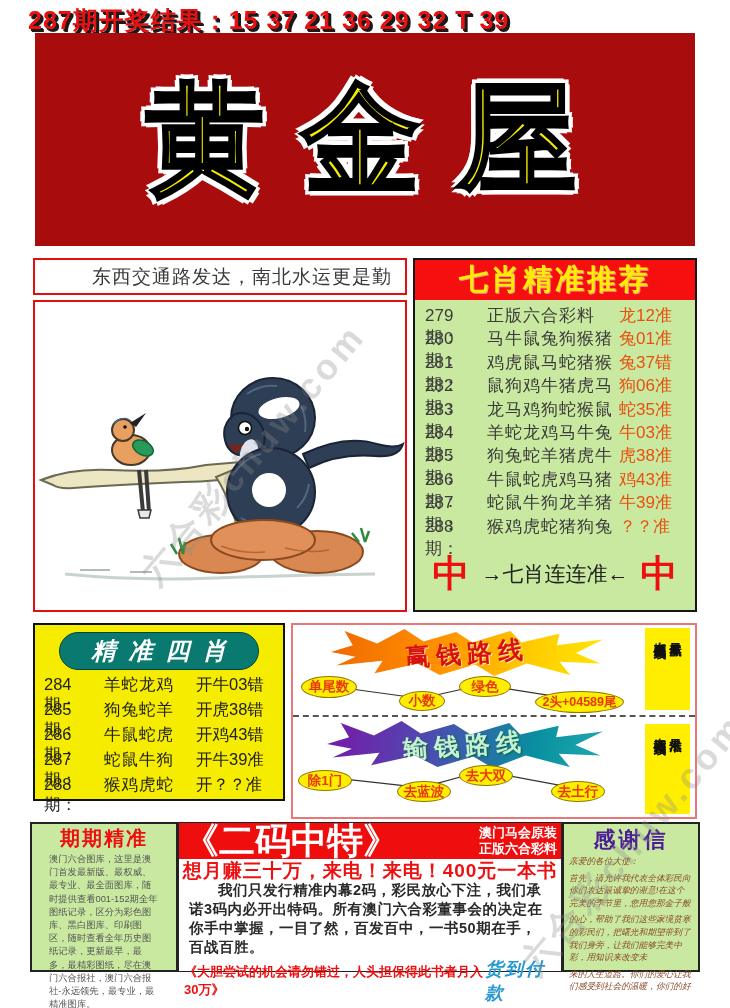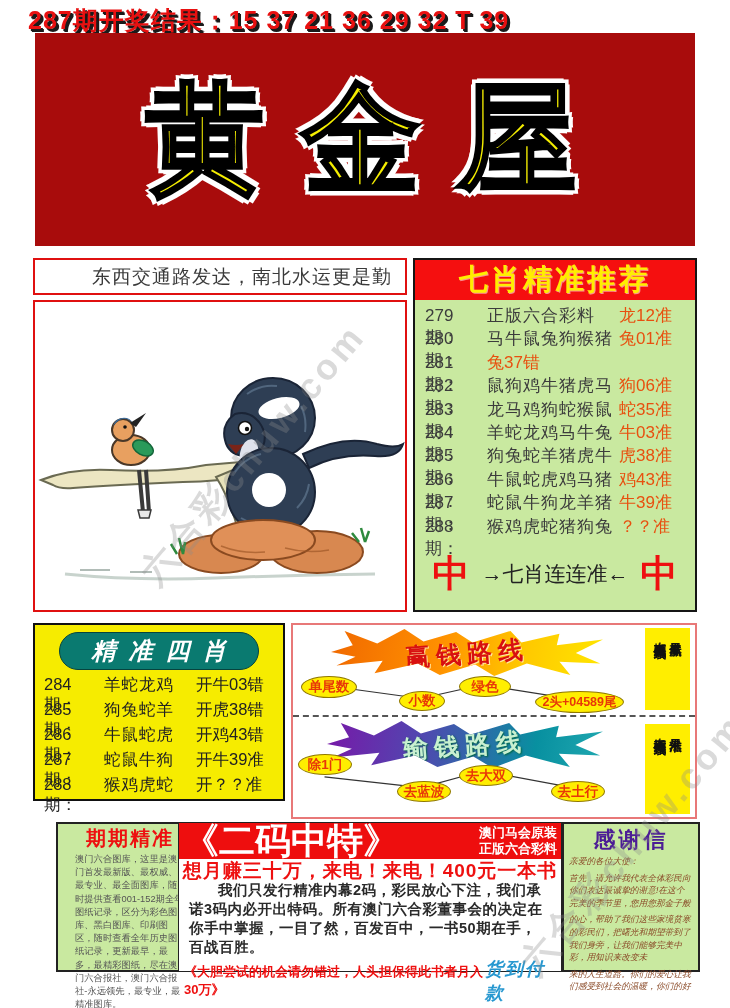--- a/index.html
+++ b/index.html
@@ -67,35 +67,35 @@
     background:linear-gradient(100deg,#7818a8 0%,#5048b0 35%,#0890a0 75%,#20a8b0 100%);}
   .burst span{transform:rotate(-4deg);font-size:25px;font-weight:900;letter-spacing:6px;white-space:nowrap;}
   .burst-win span{color:#d81010;text-shadow:1px 1px 0 #ffe8a0;}
   .burst-lose span{color:#c8f0d0;text-shadow:1px 1px 2px #064;}
   .node{position:absolute;display:flex;align-items:center;justify-content:center;background:#ffee00;
     border:1px solid #907800;border-radius:50%;color:#e83808;font-weight:bold;font-size:13.5px;white-space:nowrap;}
   .n-w0{left:8px;top:51px;width:54px;height:20px}
   .n-w1{left:106px;top:66px;width:44px;height:18px}
   .n-w2{left:166px;top:51px;width:50px;height:19px}
   .n-w3{left:242px;top:66px;width:87px;height:20px;font-size:12.5px}
-  .n-l0{left:5px;top:129px;width:52px;height:19px}
+  .n-l0{left:5px;top:145px;width:52px;height:19px}
   .n-l1{left:104px;top:156px;width:52px;height:19px}
   .n-l2{left:166px;top:140px;width:52px;height:19px}
   .n-l3{left:258px;top:156px;width:52px;height:19px}
   .route-divider{position:absolute;left:0;right:0;top:90px;border-top:2px dashed #555;}
   .side-note{position:absolute;left:352px;width:45px;background:#ffee00;display:flex;flex-direction:row;
     justify-content:center;gap:3px;padding:4px 0;box-sizing:border-box;}
   .sn1{top:3px;height:82px}
   .sn2{top:99px;height:90px}
   .vtext{writing-mode:vertical-rl;text-orientation:upright;font-size:12.5px;font-weight:bold;color:#111;
     letter-spacing:1px;line-height:1;}
 
   
   .b-left{position:absolute;left:30px;top:822px;width:148px;height:150px;box-sizing:border-box;
-    border:2px solid #222;background:#c9e9a0;margin-left:26px;}
+    border:2px solid #222;background:#c9e9a0;}
   .b-left-title{text-align:center;color:#ee1010;font-size:20px;font-weight:800;margin-top:1px;letter-spacing:2px;}
   .b-left-body{padding:1px 17px;font-size:9.3px;line-height:1.42;color:#555;}
   .b-mid{position:absolute;left:178px;top:822px;width:384px;height:150px;box-sizing:border-box;
     border:1px solid #222;background:#fff;}
   .b-mid-header{height:36px;background:#ee0e0e;display:flex;align-items:center;padding:0 4px;}
   .b-mid-headline{color:#fff;font-size:36px;font-weight:900;letter-spacing:0px;white-space:nowrap;line-height:1;}
   .b-mid-subs{margin-left:auto;display:flex;flex-direction:column;color:#fff;font-size:13px;font-weight:bold;
     line-height:1.25;text-align:left;}
   .b-mid-redline{color:#ee1010;font-size:19px;font-weight:900;text-align:center;line-height:21px;margin-top:1px;
     letter-spacing:1px;}
@@ -185,20 +185,21 @@
           <span class="a">正版六合彩料</span>
           <span class="r">龙12准</span>
         </div>
       <div class="qrow">
           <span class="p">280期：</span>
           <span class="a">马牛鼠兔狗猴猪</span>
           <span class="r">兔01准</span>
         </div>
       <div class="qrow">
           <span class="p">281期：</span>
+          <span class="a">鸡虎鼠马蛇猪猴</span>
           <span class="r">兔37错</span>
         </div>
       <div class="qrow">
           <span class="p">282期：</span>
           <span class="a">鼠狗鸡牛猪虎马</span>
           <span class="r">狗06准</span>
         </div>
       <div class="qrow">
           <span class="p">283期：</span>
           <span class="a">龙马鸡狗蛇猴鼠</span>

